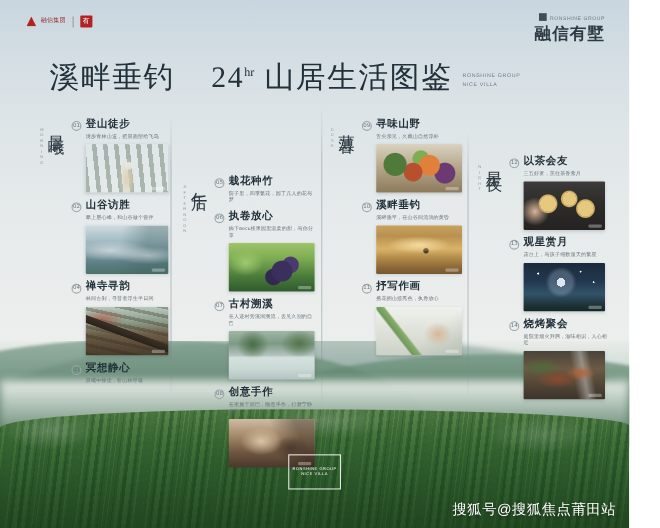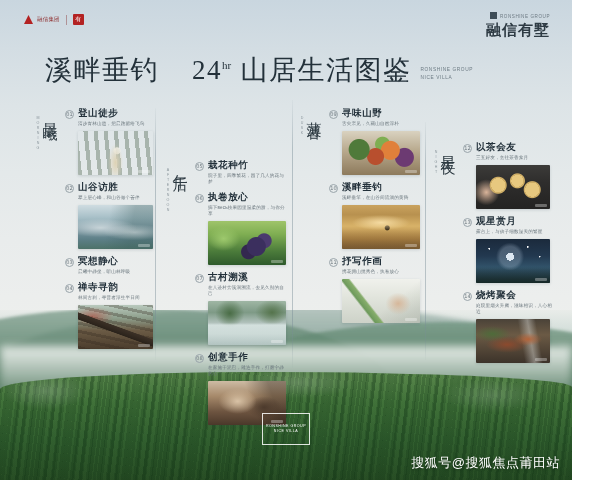--- a/index.html
+++ b/index.html
@@ -202,21 +202,21 @@
     flex: 0 0 auto;
     width: 9px; height: 9px; margin-top: 2px;
     border: .6px solid #9aa5ab; border-radius: 50%;
     display: flex; align-items: center; justify-content: center;
     font-size: 5px; color: #6b767d; line-height: 1;
     font-family: "DejaVu Sans", sans-serif;
   }
   .item-title {
     font-size: 9.5px; font-weight: bold; letter-spacing: .6px;
     color: #22303a; line-height: 1.1;
-    font-family: Liberation Serif, serif;
+    font-family: Liberation Mono, monospace;
   }
   .item-desc {
     font-size: 4.6px; letter-spacing: .15px;
     color: #69757c; margin: 2px 0 0 13px; line-height: 1.3;
     font-family: "Liberation Sans", sans-serif;
   }
   .thumb {
     margin: 4px 0 0 13px;
     height: 44px; border-radius: 1px;
     box-shadow: 0 1px 3px rgba(40,60,70,.17);
@@ -453,33 +453,33 @@
           <div class="item-head">
             <div class="bullet">02</div>
             <div class="item-title">山谷访胜</div>
           </div>
           <div class="item-desc">攀上层心峰，和山谷做个善伴</div>
           <div class="thumb t-mountain" style="width:75px;"></div>
         </div>
 
         <div class="item">
           <div class="item-head">
+            <div class="bullet">04</div>
+            <div class="item-title">禅寺寻韵</div>
+          </div>
+          <div class="item-desc">林间古刹，寻昔者浮生半日闲</div>
+          <div class="thumb t-temple" style="width:75px;"></div>
+        </div>
+
+        <div class="item">
+          <div class="item-head">
             <div class="bullet">03</div>
             <div class="item-title">冥想静心</div>
           </div>
           <div class="item-desc">晨曦中静坐，听山林呼吸</div>
-        </div>
-
-        <div class="item">
-          <div class="item-head">
-            <div class="bullet">04</div>
-            <div class="item-title">禅寺寻韵</div>
-          </div>
-          <div class="item-desc">林间古刹，寻昔者浮生半日闲</div>
-          <div class="thumb t-temple" style="width:75px;"></div>
         </div>
 
       </div>
     </div>
 
     <div class="col" style="left:166px; top:30px; width:122px;margin-top:30px;">
       <div class="col-head">
         <div class="cn">午后</div>
         <div class="en">AFTERNOON</div>
       </div>

